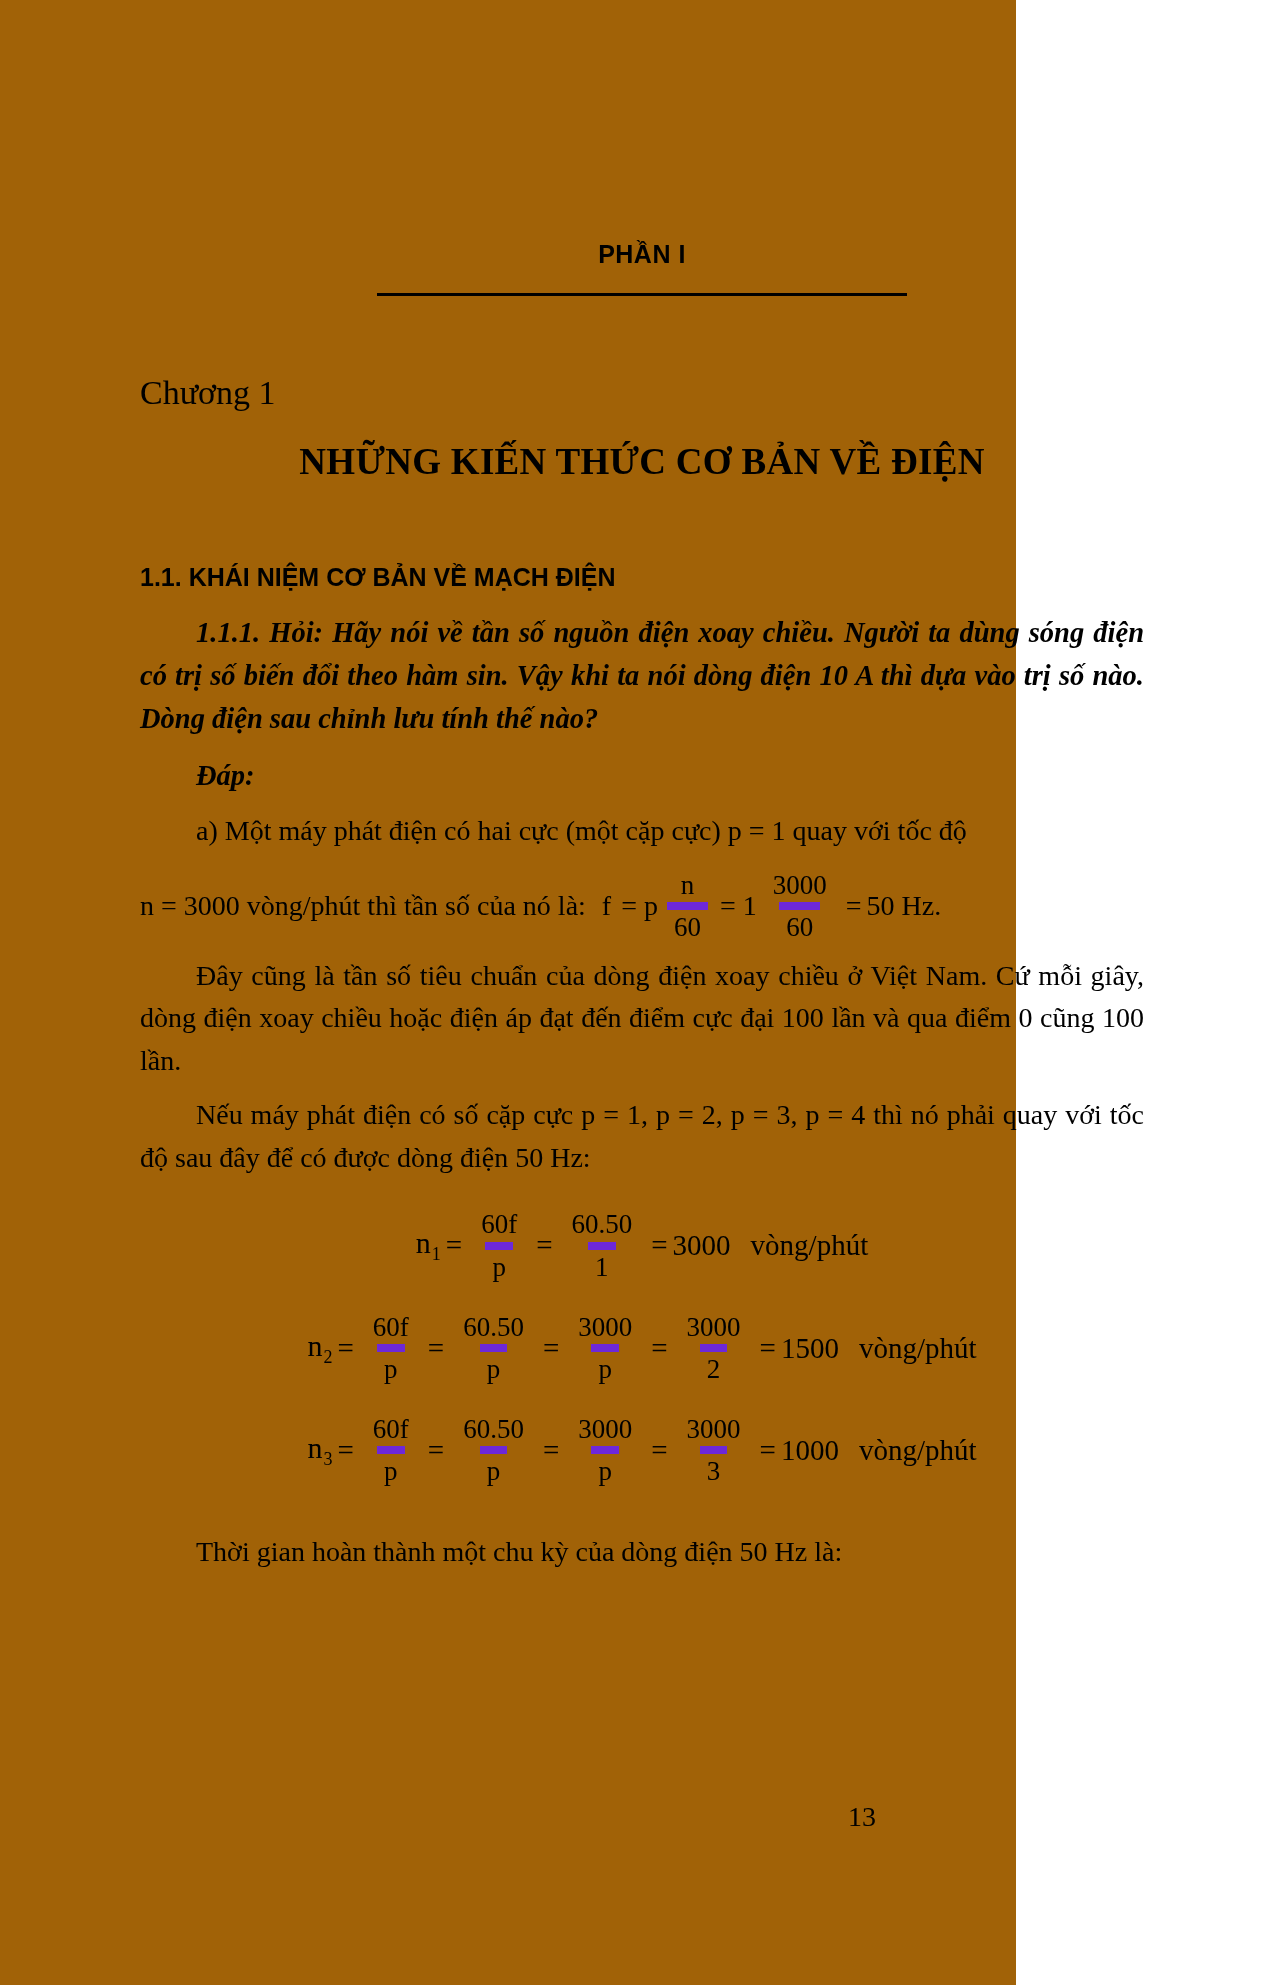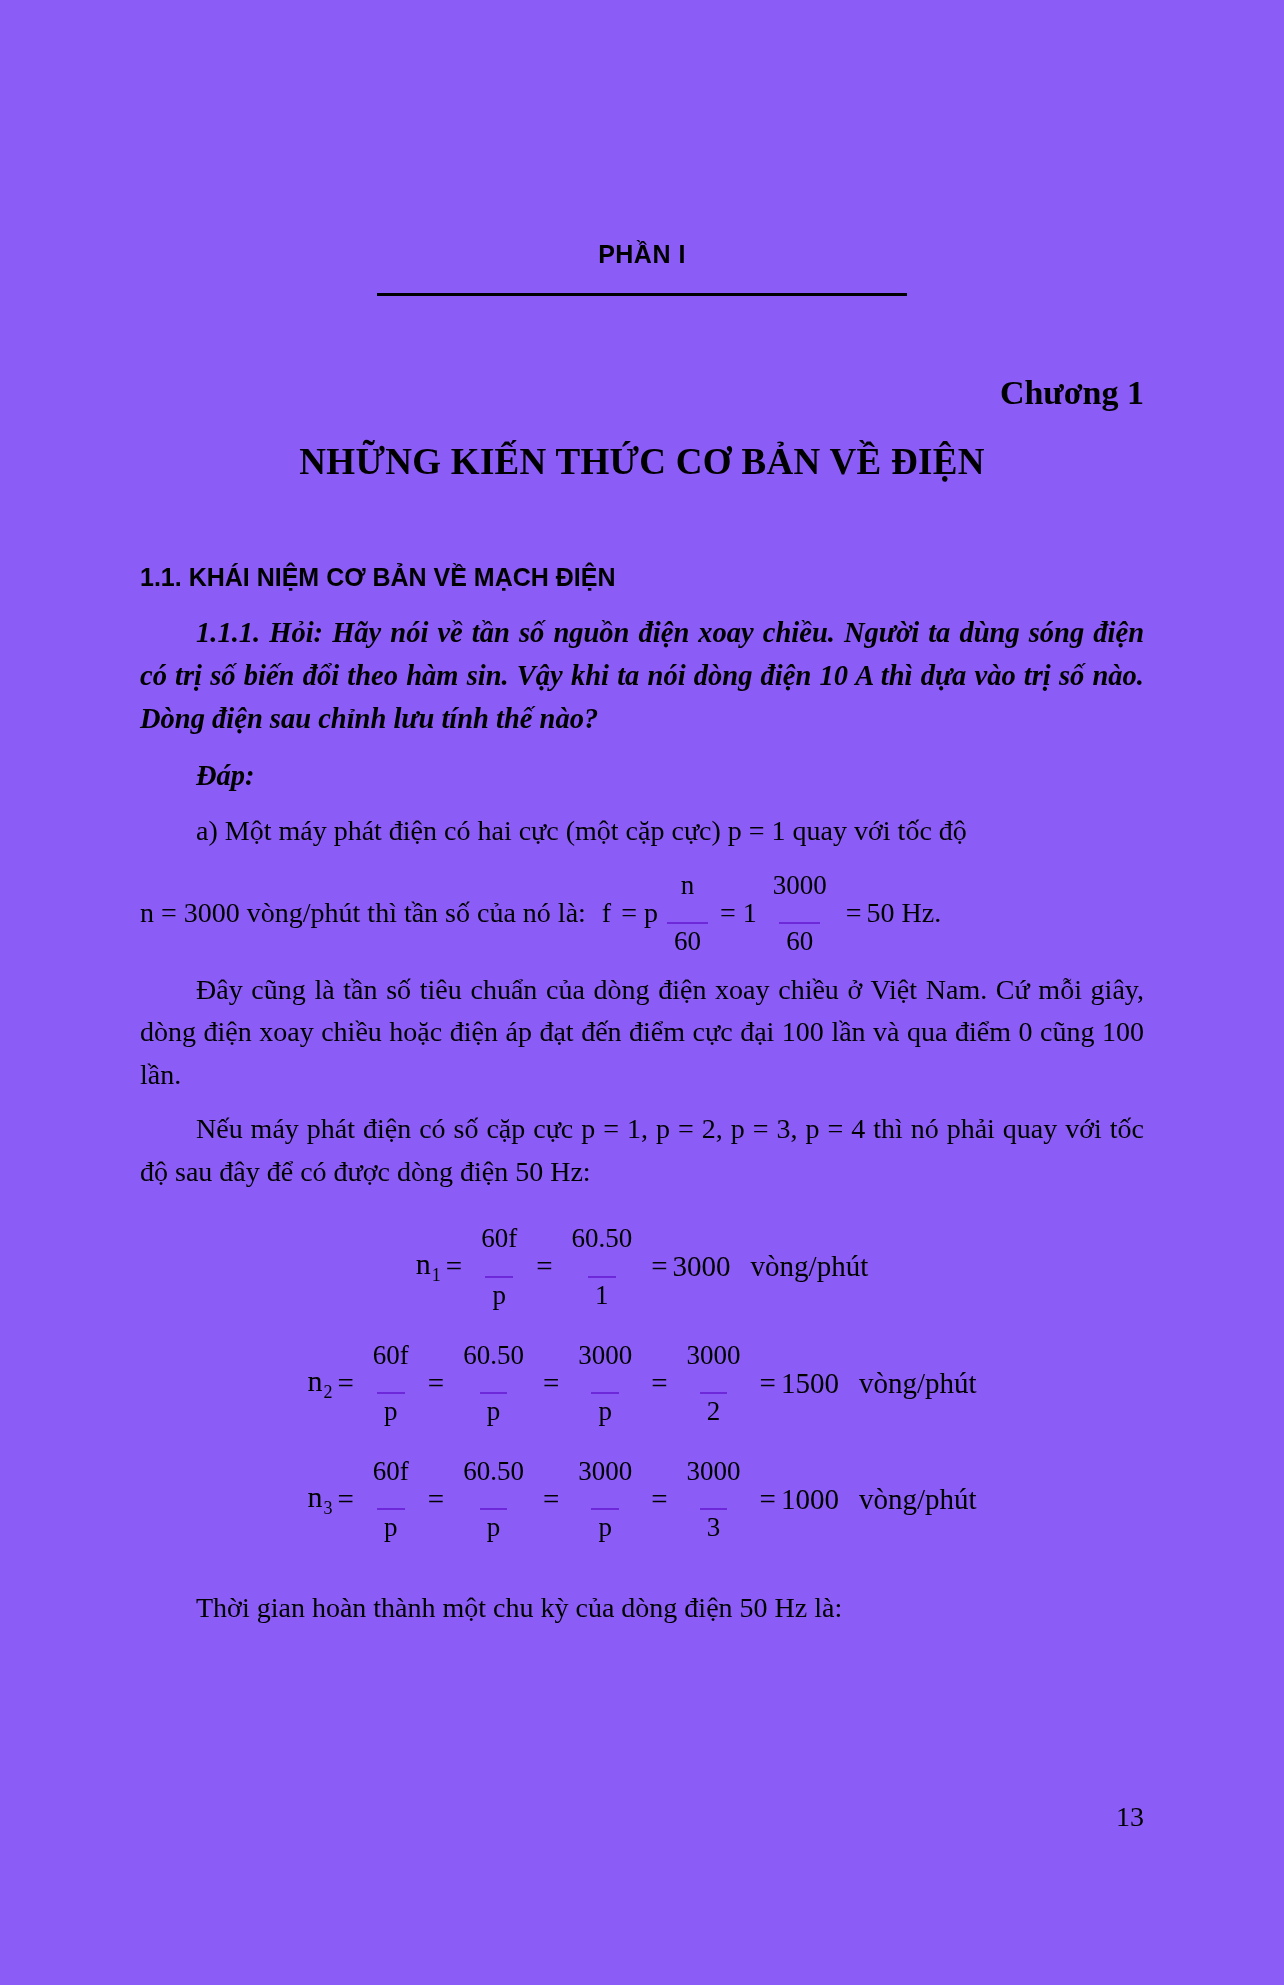--- a/index.html
+++ b/index.html
@@ -11,23 +11,23 @@
     width: 1284px;
     height: 1985px;
     position: relative;
     font-family: "Liberation Serif", serif;
     color: #000000;
     overflow: hidden;
   }
   .page {
     position: absolute;
     left: 0; top: 0;
-    width: 1284px;
+    width: 1016px;
     height: 1985px;
-    background: #8b5cf6;
+    background: #a16207;
   }
   .content {
     position: absolute;
     left: 140px;
     top: 240px;
     width: 1004px;
   }
 
   
   .part-label {
@@ -52,23 +52,23 @@
     justify-content: center;
     margin-top: 4px;
   }
   .rule {
     width: 530px;
     height: 3px;
     background: #000000;
   }
 
   .chapter-label {
-    text-align: right;
-    font-family: "Liberation Serif", serif;
-    font-weight: bold;
+    text-align: left;
+    font-family: "Liberation Serif", serif;
+    font-weight: normal;
     font-size: 34px;
     margin: 78px 0 0 0;
   }
   .chapter-title {
     text-align: center;
     font-family: "Liberation Serif", serif;
     font-weight: bold;
     font-size: 37px;
     margin: 28px 0 0 0;
     letter-spacing: 0.3px;
@@ -122,22 +122,21 @@
     vertical-align: middle;
     margin: 0 7px;
     font-size: 27px;
     line-height: 1.12;
   }
   .frac .num {
     padding: 0 7px 2px 7px;
   }
   .frac .den {
     padding: 2px 7px 0 7px;
-    border-top: 2px solid #6d28d9;
-    margin-top: 20px;
+    border-top: 8px solid #6d28d9;
   }
   .op { margin: 0 5px; }
   .tight { margin: 0 2px; }
 
   
   .eq {
     display: flex;
     align-items: center;
     justify-content: center;
     font-size: 29px;

